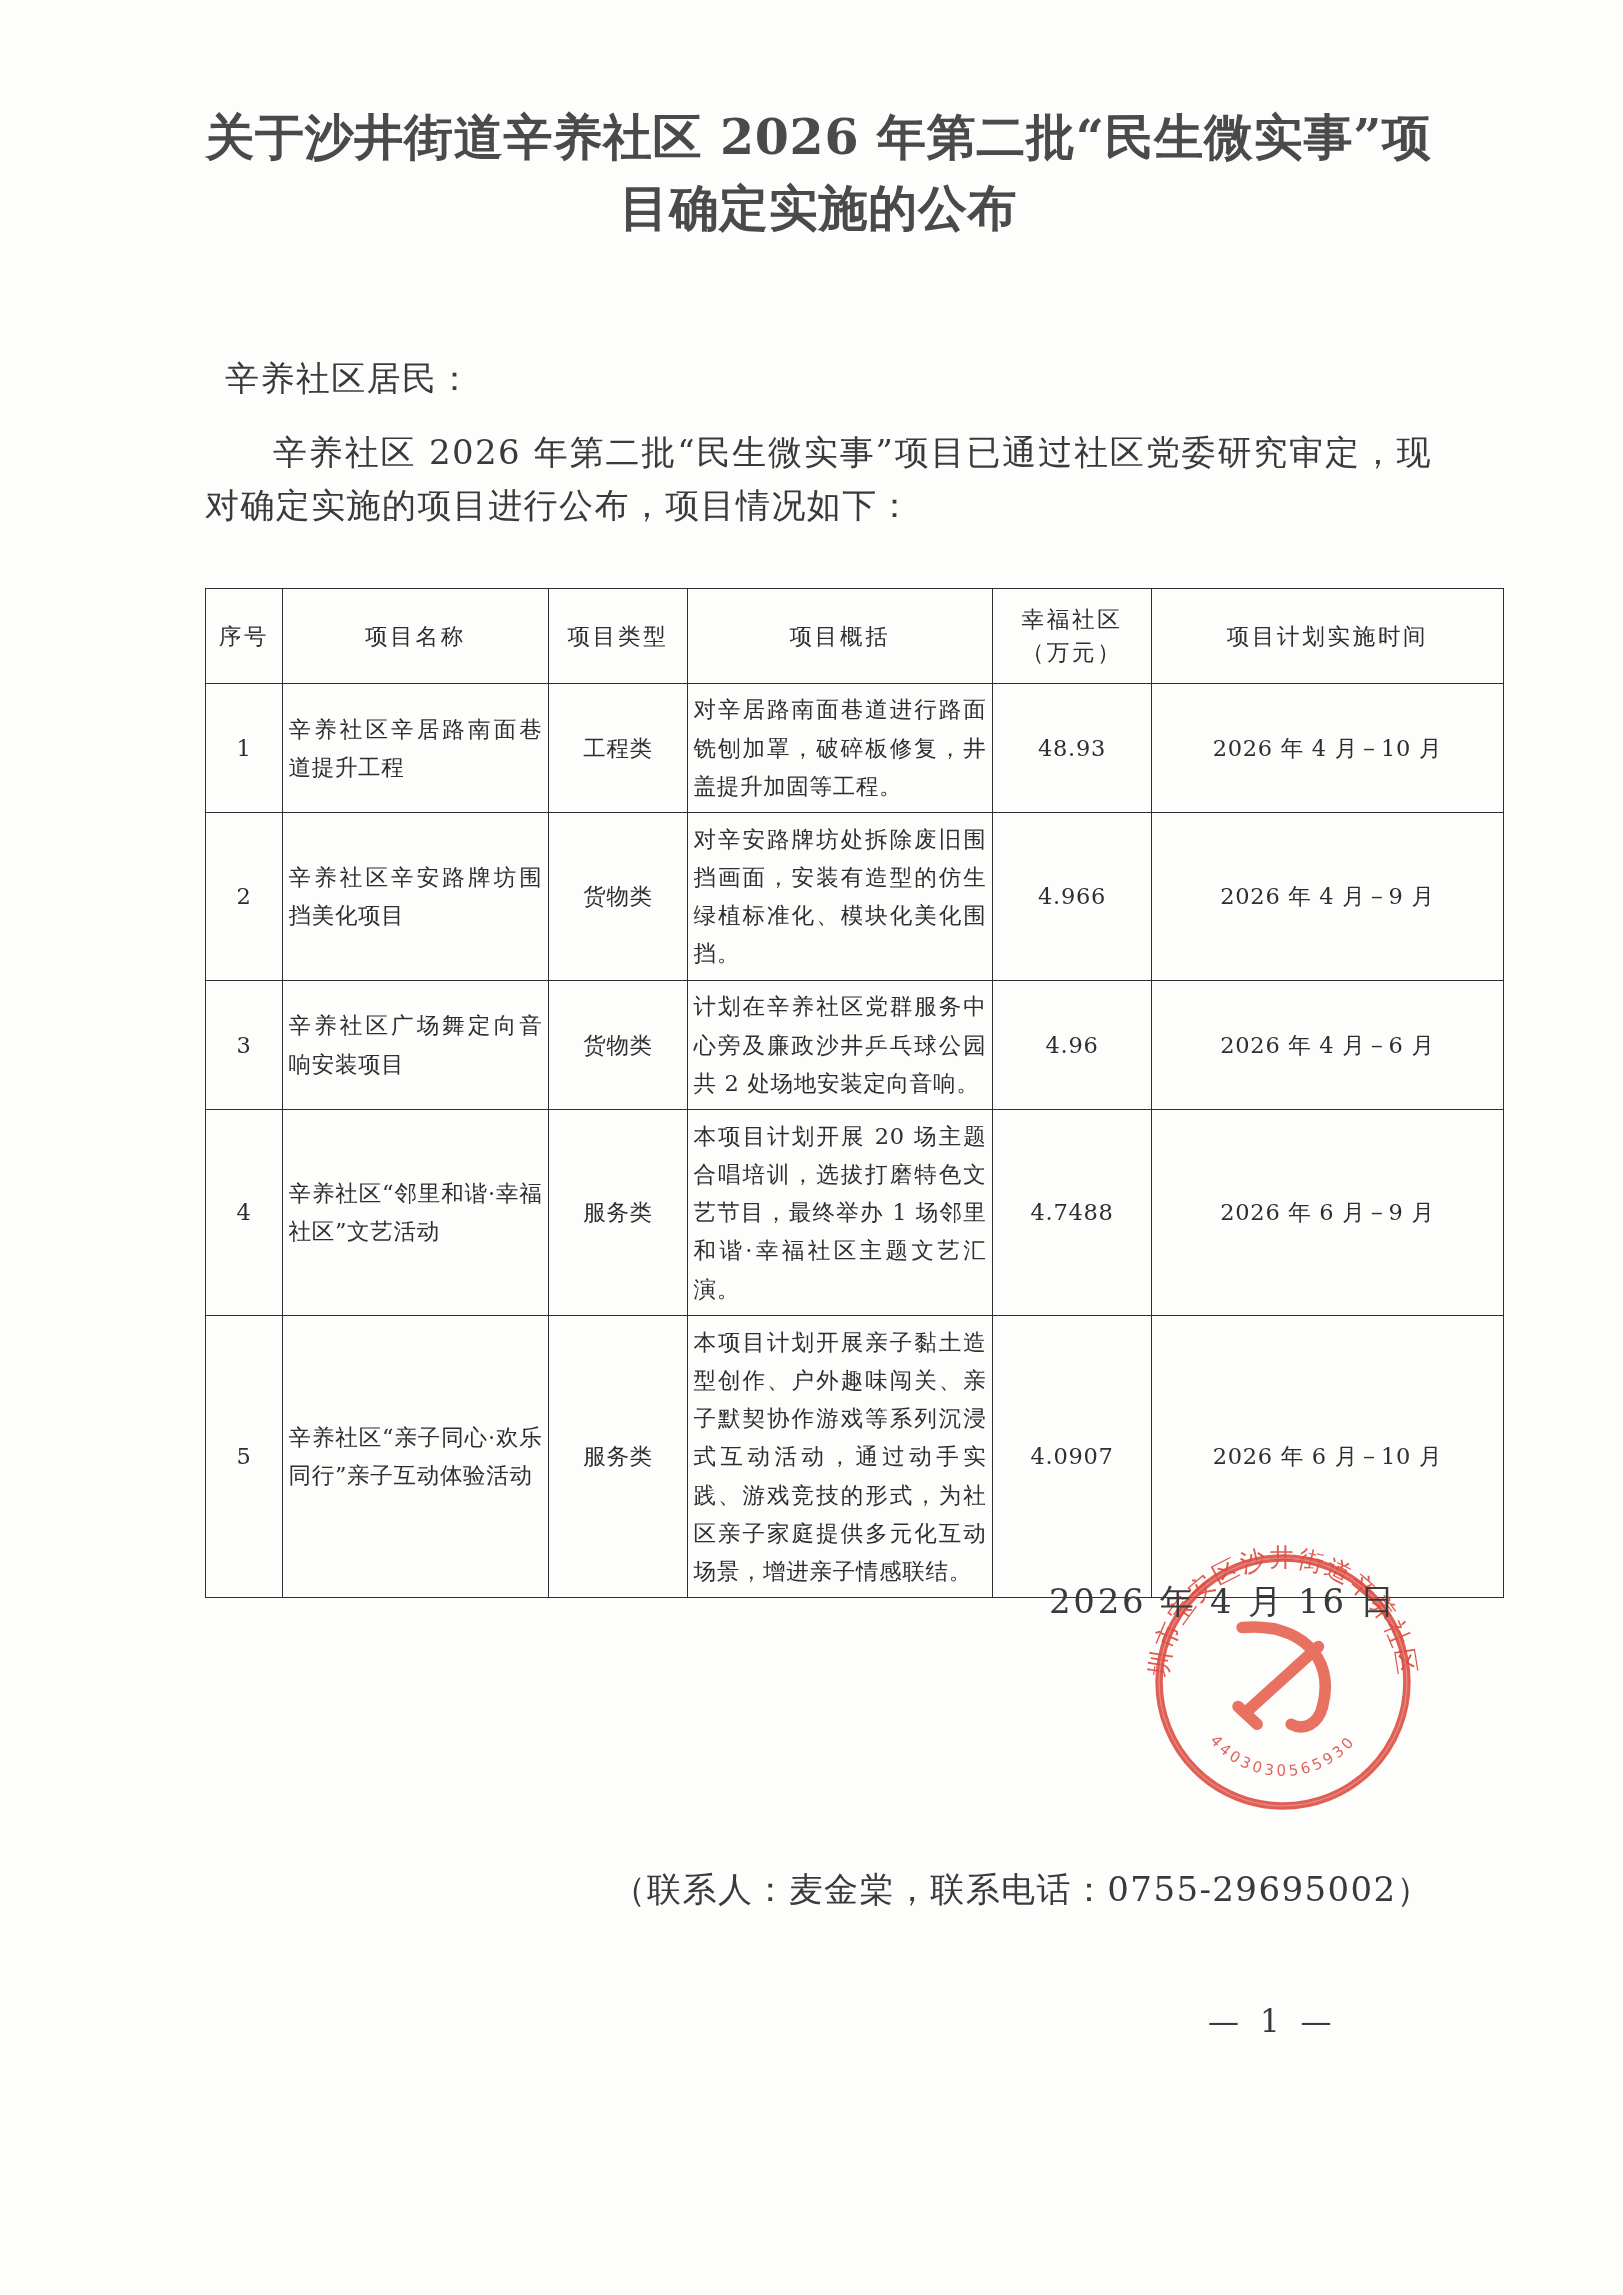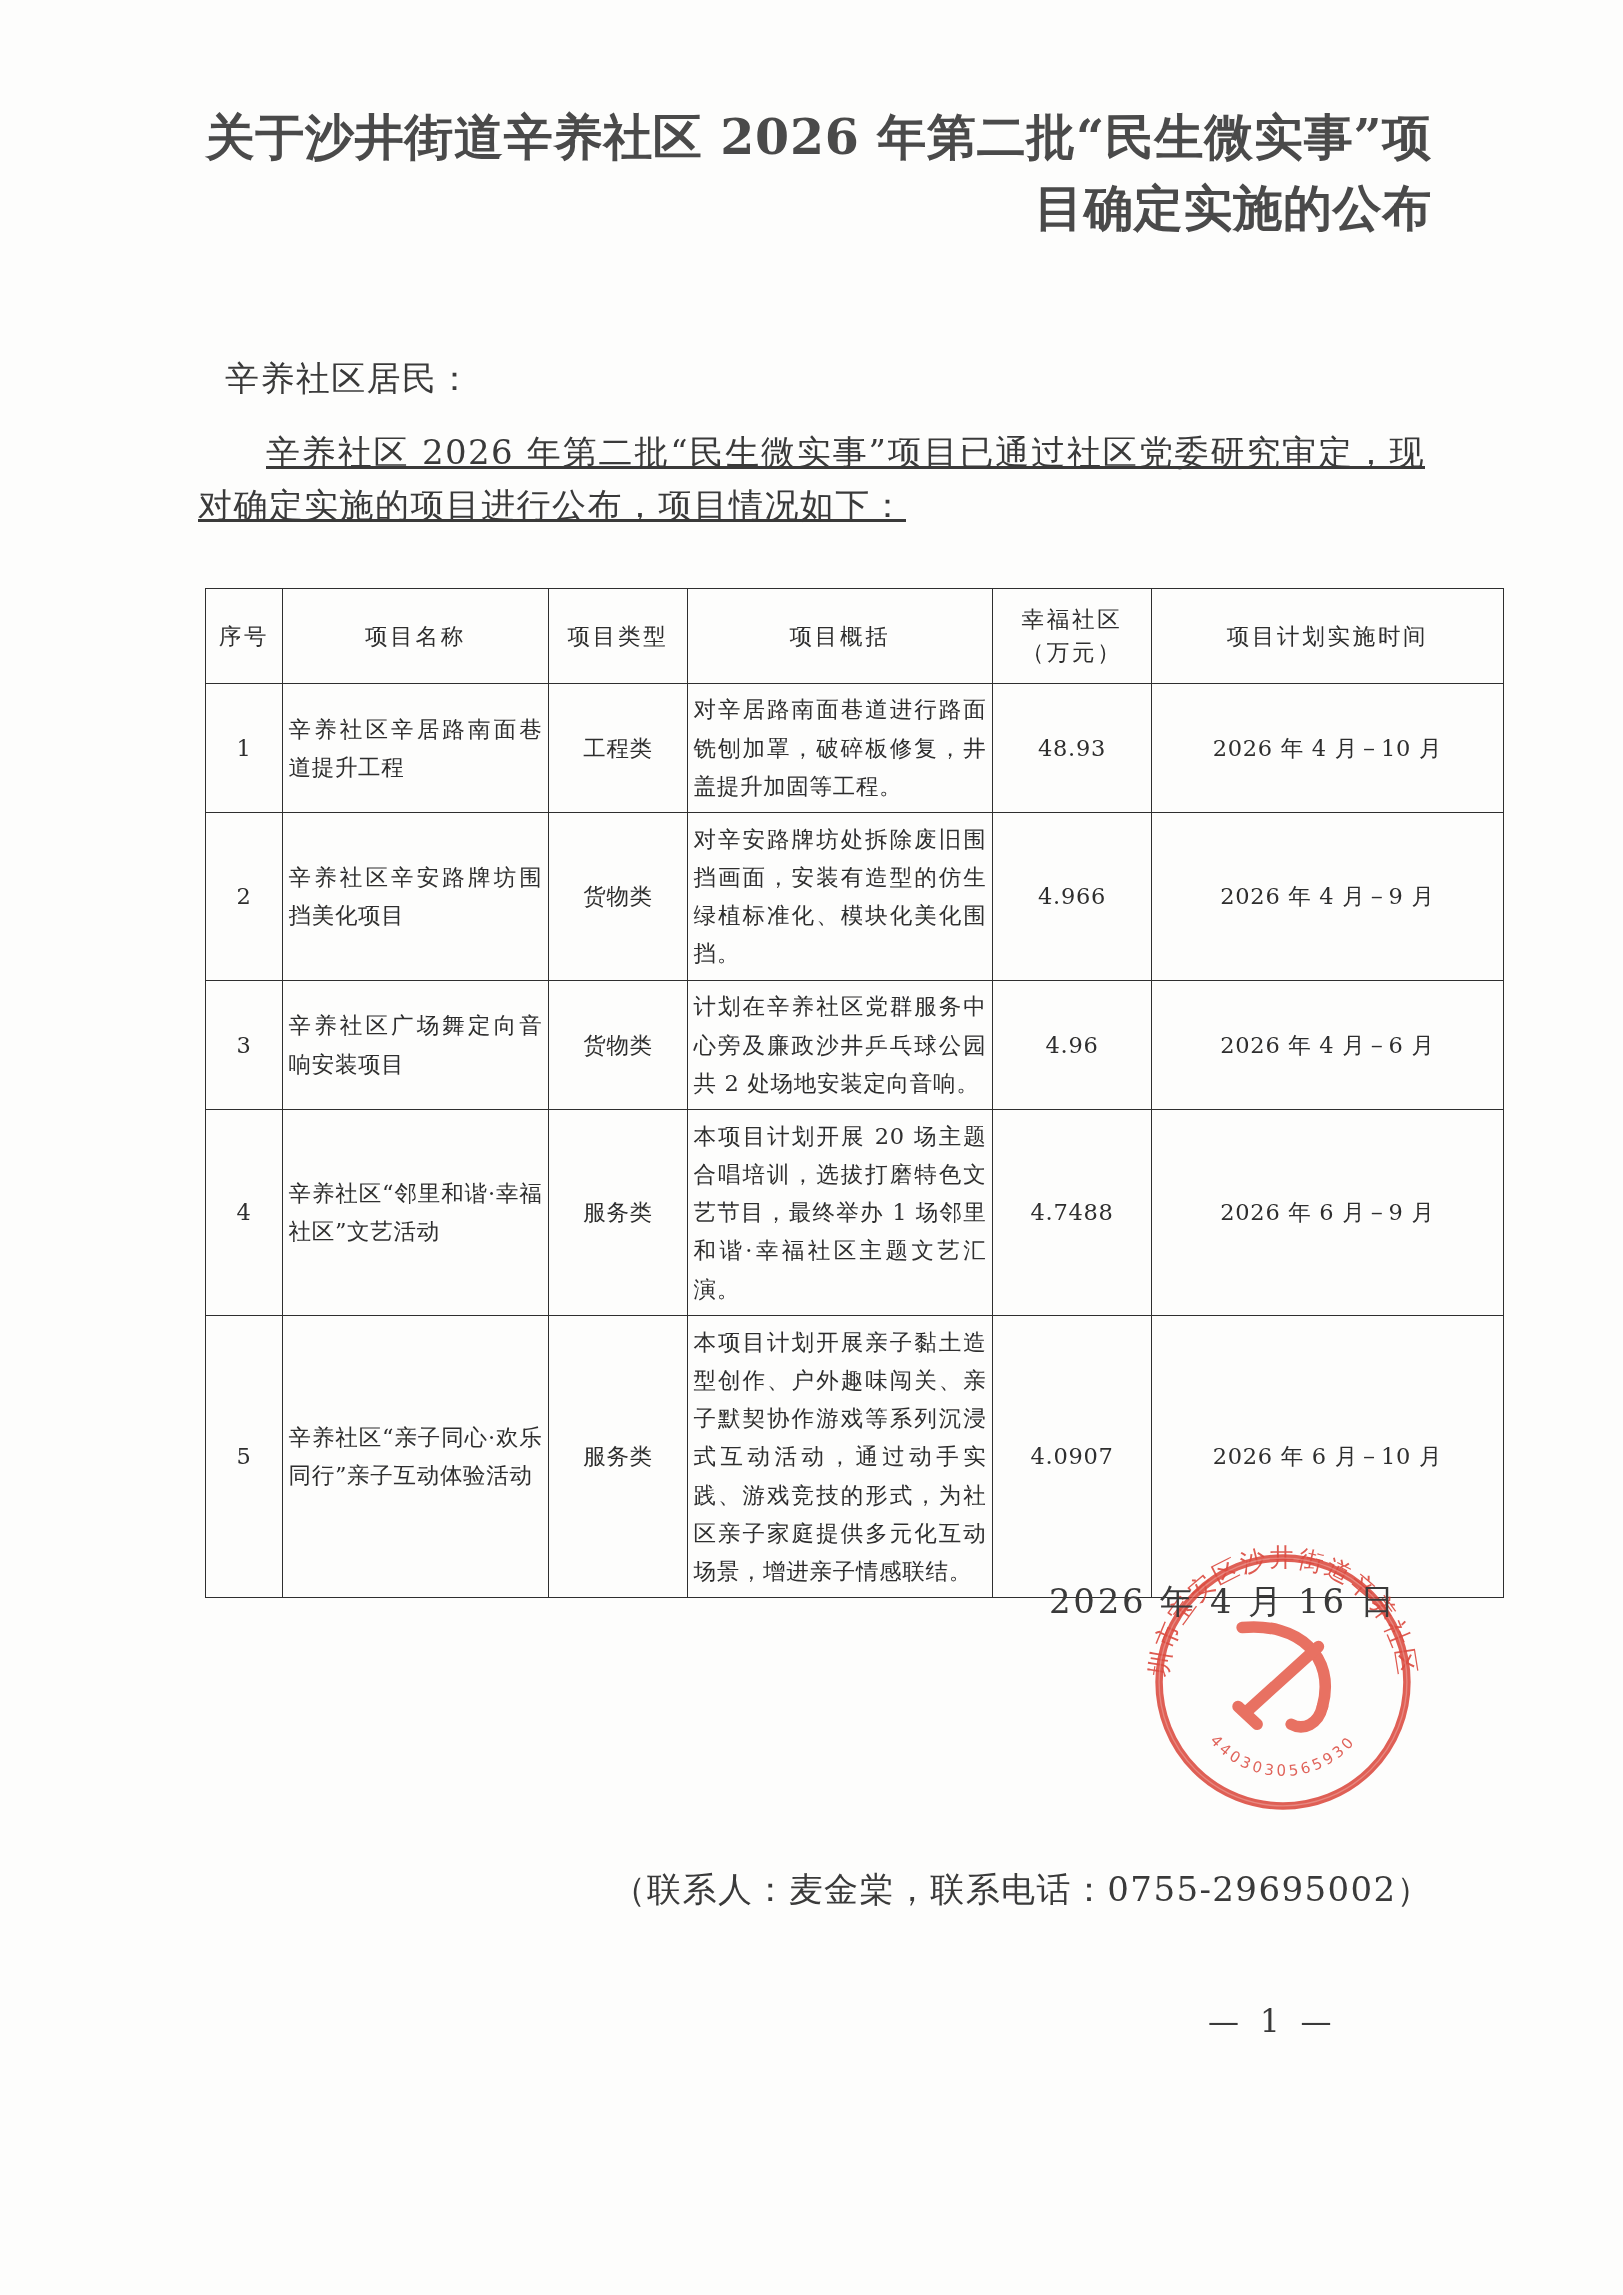--- a/index.html
+++ b/index.html
@@ -21,50 +21,49 @@
     inset: 0;
     background: #fdfdfc;
   }
 
   
   .doc-title {
     position: absolute;
     top: 102px;
     left: 205px;
     width: 1227px;
-    text-align: right;
+    text-align: center;
     font-size: 49px;
     font-weight: bold;
     line-height: 1.45;
     letter-spacing: 0.7px;
     color: #4a4a4a;
     font-family: "DejaVu Serif", "Liberation Serif", serif;
   }
 
   
   .salutation {
     position: absolute;
     top: 356px;
     left: 225px;
     font-size: 34px;
     letter-spacing: 1.4px;
     color: #3a3a3a;
   }
   .para {
     position: absolute;
     top: 426px;
-    left: 198px;
+    left: 205px;
     width: 1227px;
     font-size: 34px;
     line-height: 1.55;
     letter-spacing: 1.4px;
     text-indent: 68px;
     color: #3a3a3a;
     text-align: justify;
-    text-decoration: underline;
   }
 
   
   .tbl-wrap {
     position: absolute;
     top: 588px;
     left: 205px;
     width: 1227px;
   }
   table.proj {

